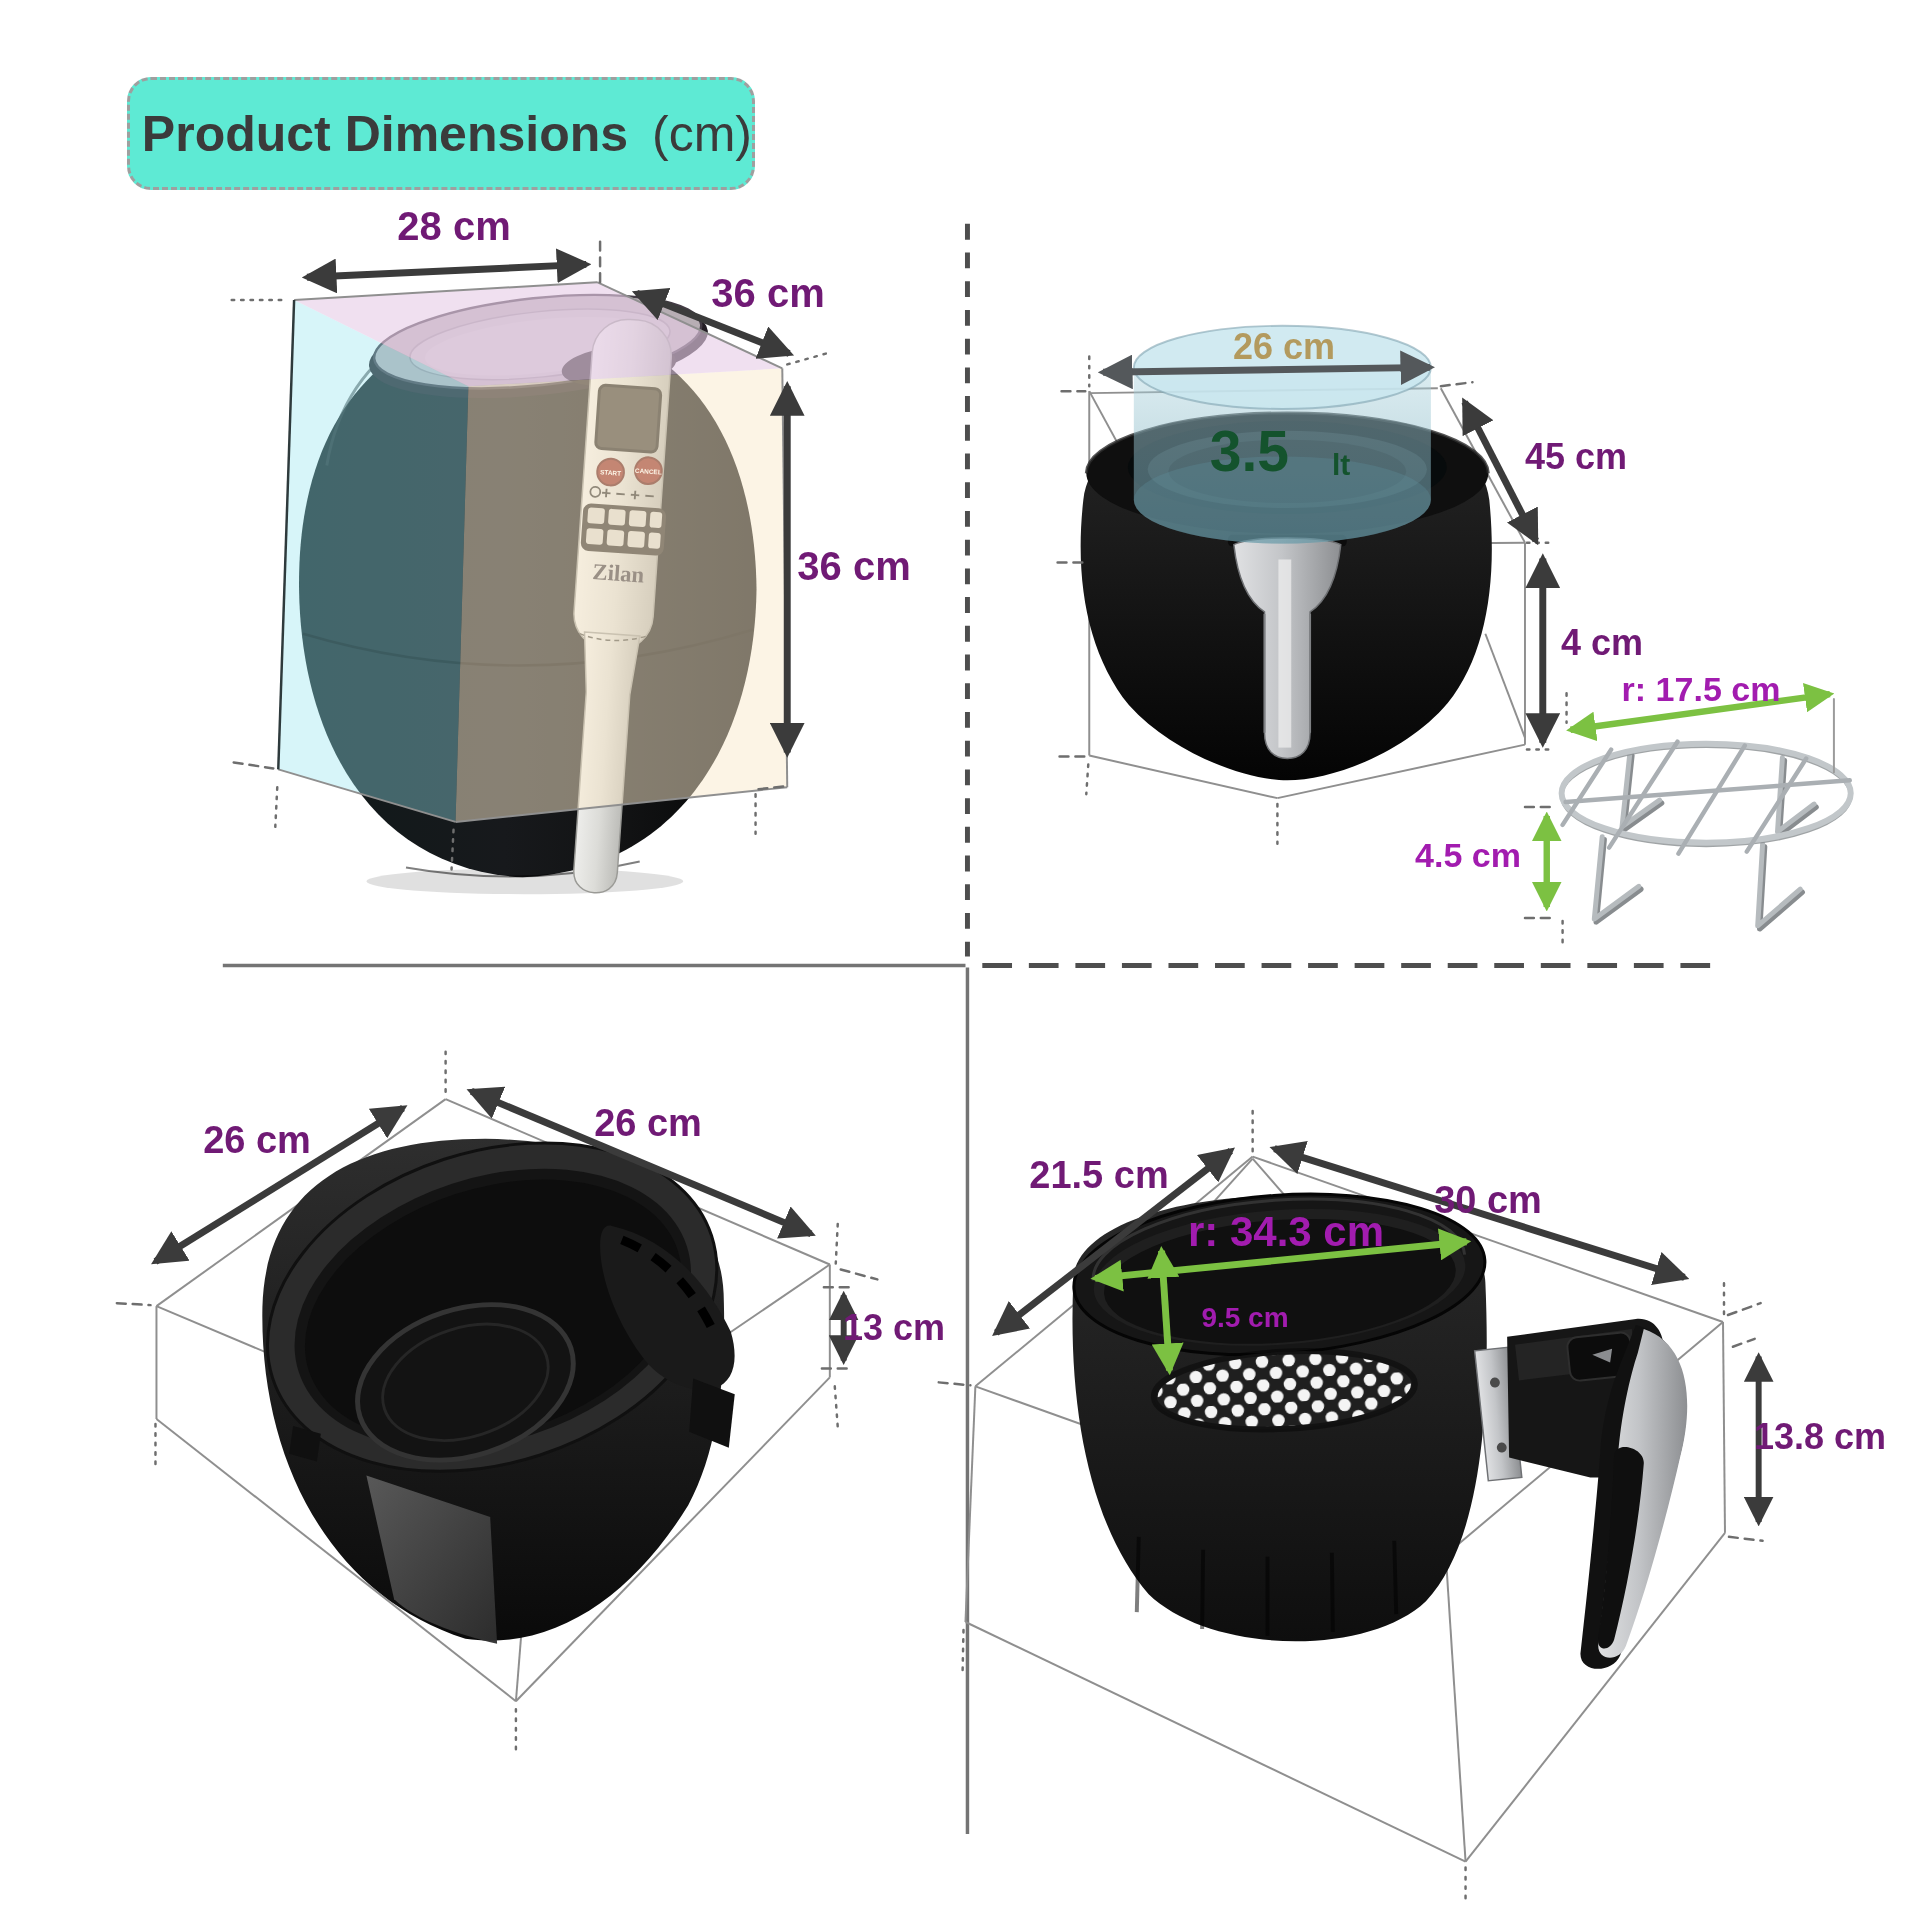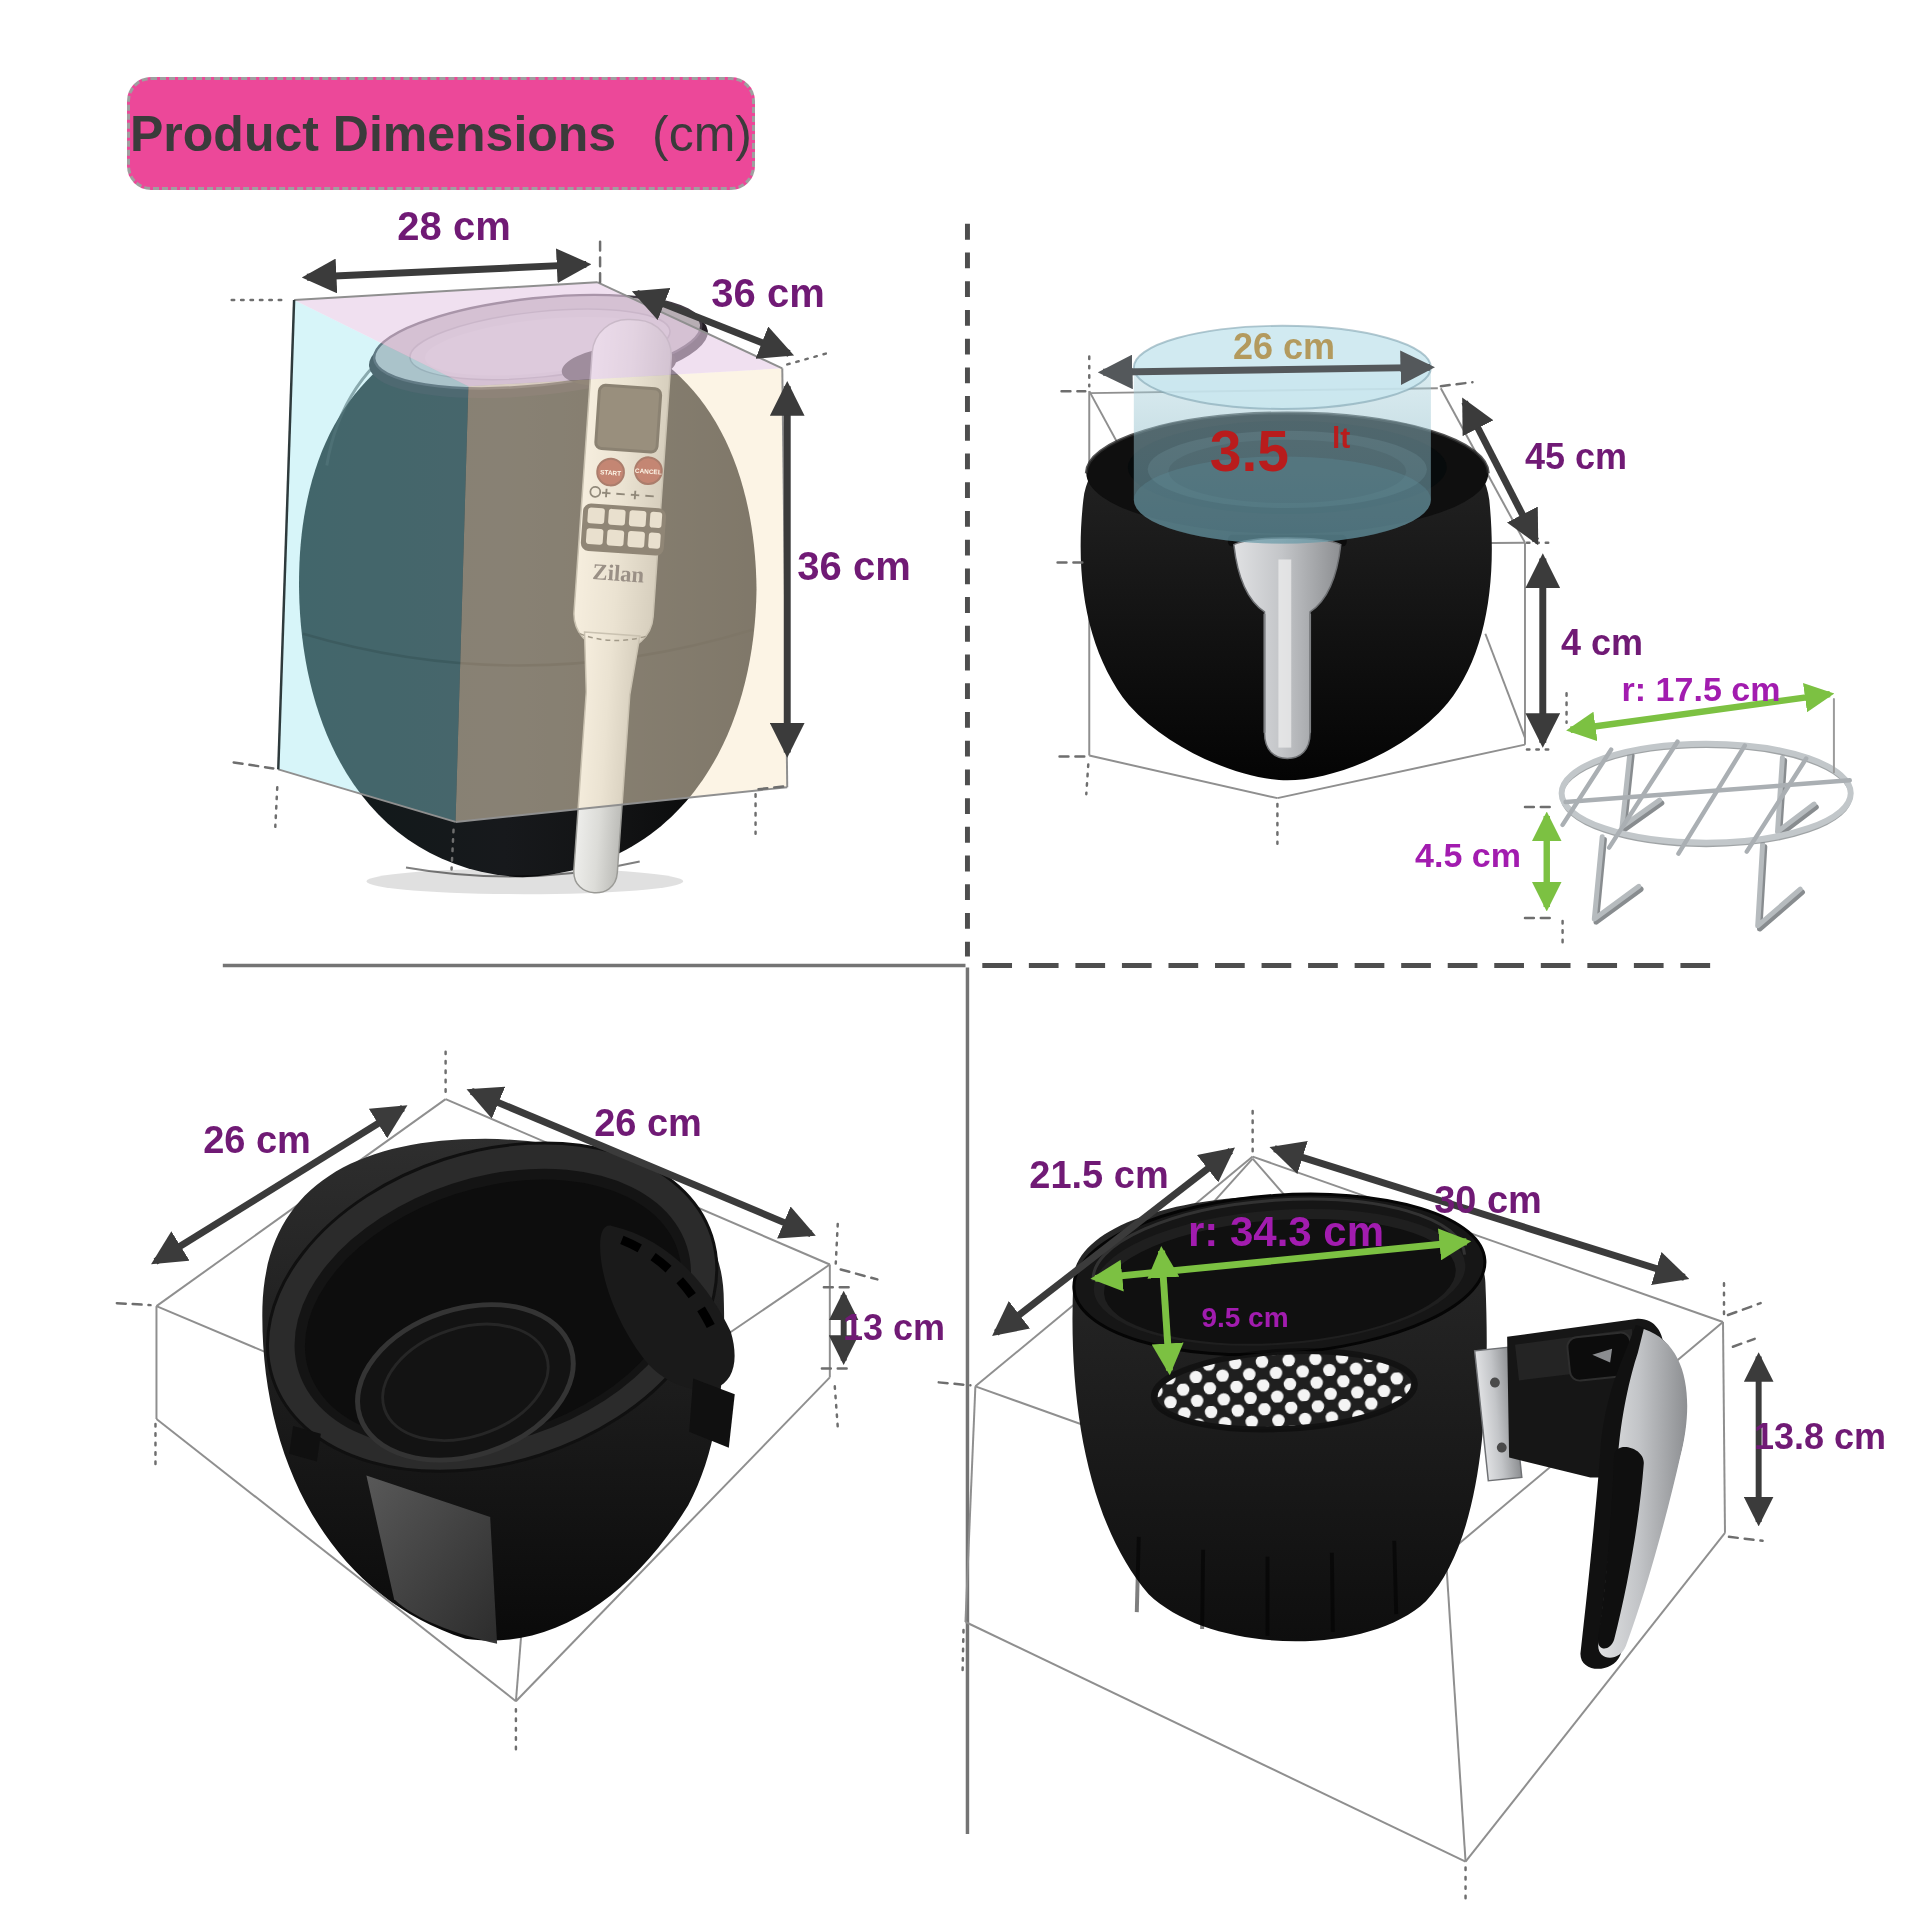--- a/index.html
+++ b/index.html
@@ -1,28 +1,28 @@
 <!DOCTYPE html>
 <html><head>
 <meta charset="utf-8">
 <style>
   html,body{margin:0;padding:0;background:#ffffff;}
   #stage{position:relative;width:1927px;height:1926px;background:#fff;overflow:hidden;
          font-family:"Liberation Sans", sans-serif;}
   #gfx{position:absolute;left:0;top:0;}
   .title-box{position:absolute;left:127px;top:77px;width:622px;height:107px;
-    border:3px dashed #9f9f9f;border-radius:24px;display:flex;align-items:center;justify-content:space-between;
-    background:#ec4899;color:#3b3b3b;font-size:50px;white-space:nowrap;}
+    border:3px dashed #9f9f9f;border-radius:24px;display:flex;align-items:center;justify-content:flex-end;
+    background:#5eead4;color:#3b3b3b;font-size:50px;white-space:nowrap;}
   .title-box .b{font-weight:700;}
   .title-box .u{font-weight:400;margin-left:24px;}
   .lbl{position:absolute;transform:translate(-50%,-50%);font-weight:700;white-space:nowrap;line-height:1;}
   .orange{color:#701a75;}
   .green{color:#a21caf;}
   .tan{color:#B39A5E;}
-  .gold{color:#b91c1c;display:flex;align-items:flex-start;gap:41px;}
+  .gold{color:#14532d;display:flex;align-items:flex-end;gap:41px;}
   .gold .unit{font-size:30px;margin-left:2px;}
 </style>
 </head>
 <body>
 
 <div id="stage">
 
 <svg id="gfx" width="1927" height="1926" viewBox="0 0 1946 1945">
   <defs>
     <marker id="ahDark" viewBox="0 0 10 10" refX="8.5" refY="5" markerWidth="5" markerHeight="5" orient="auto-start-reverse">

